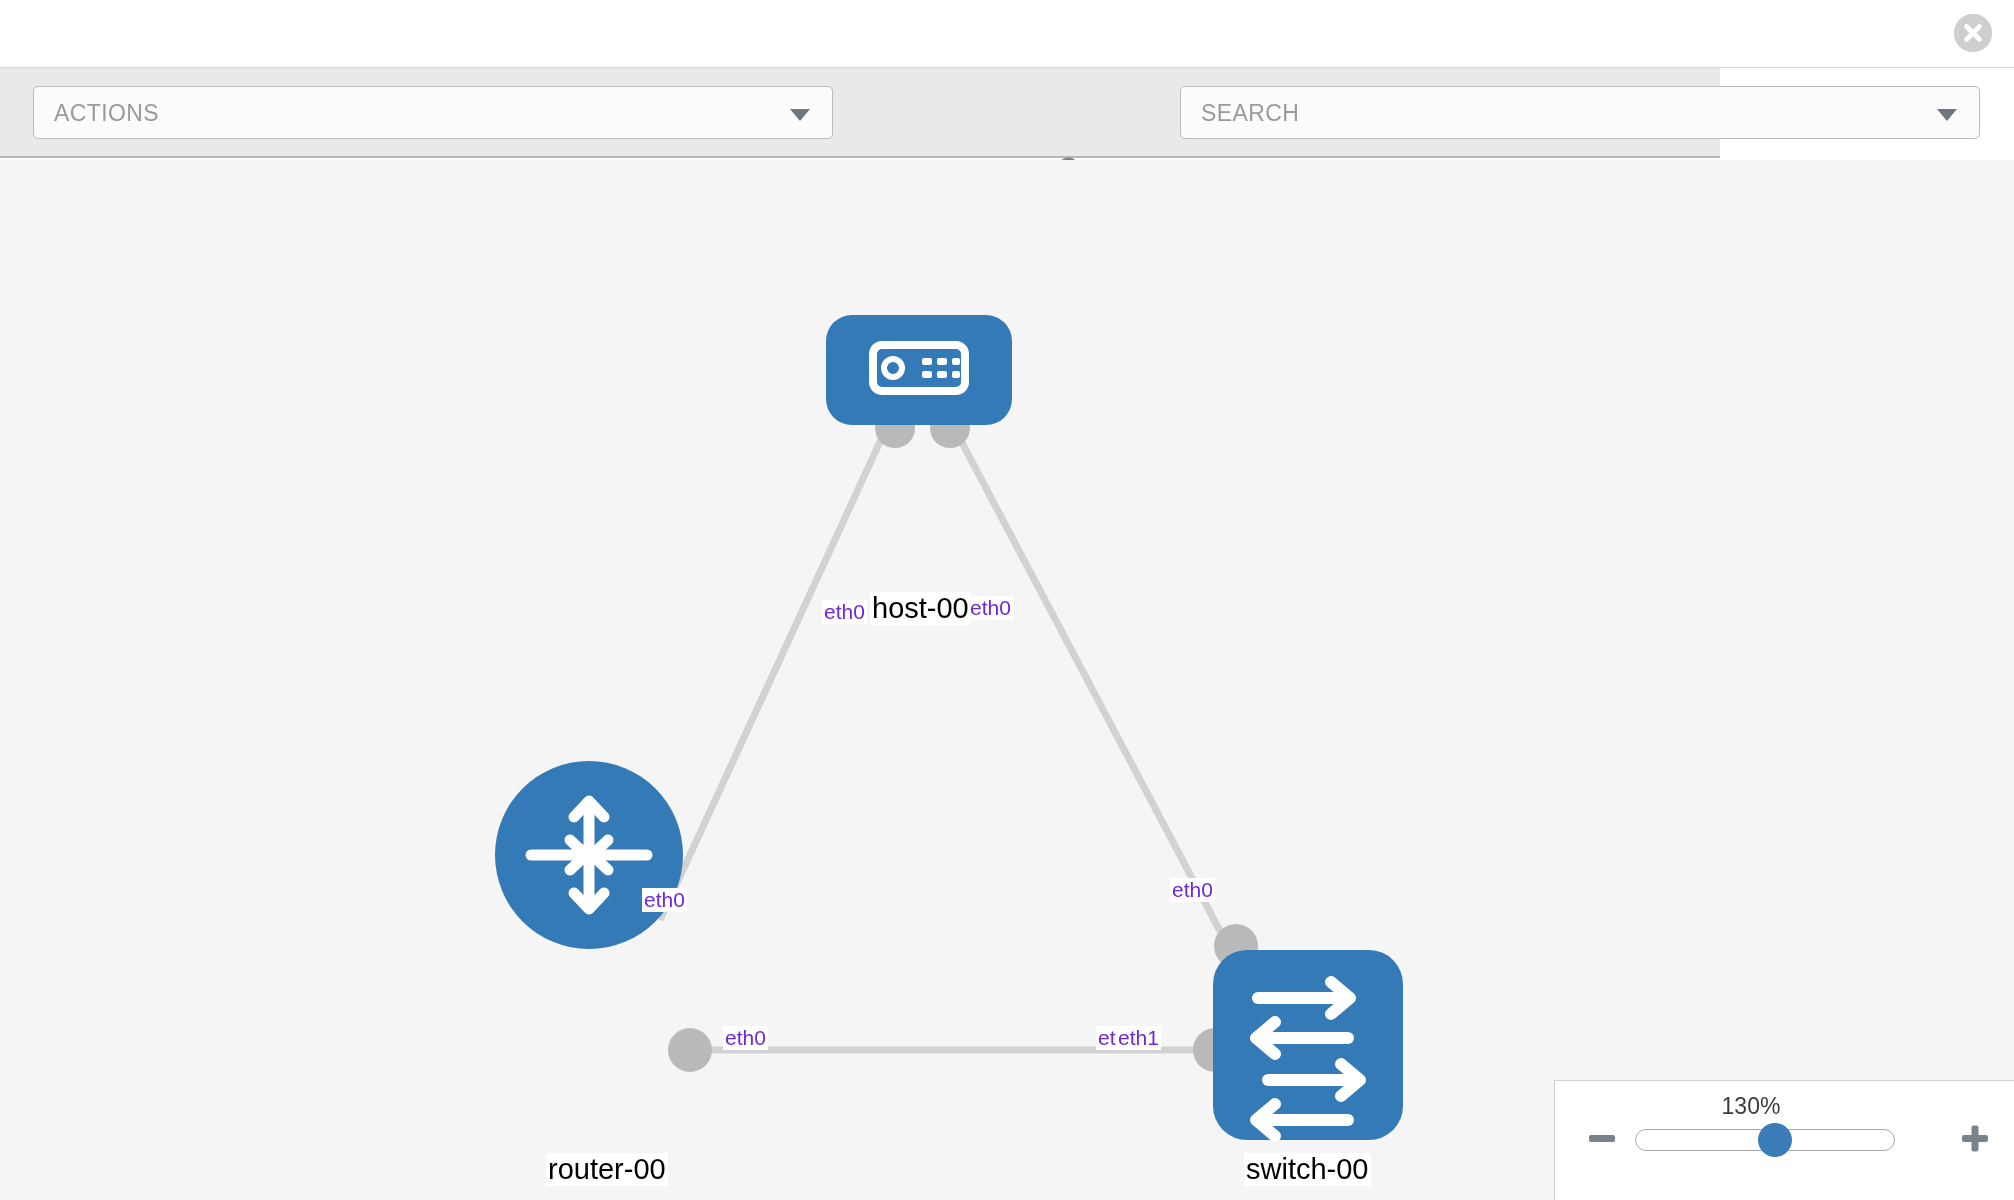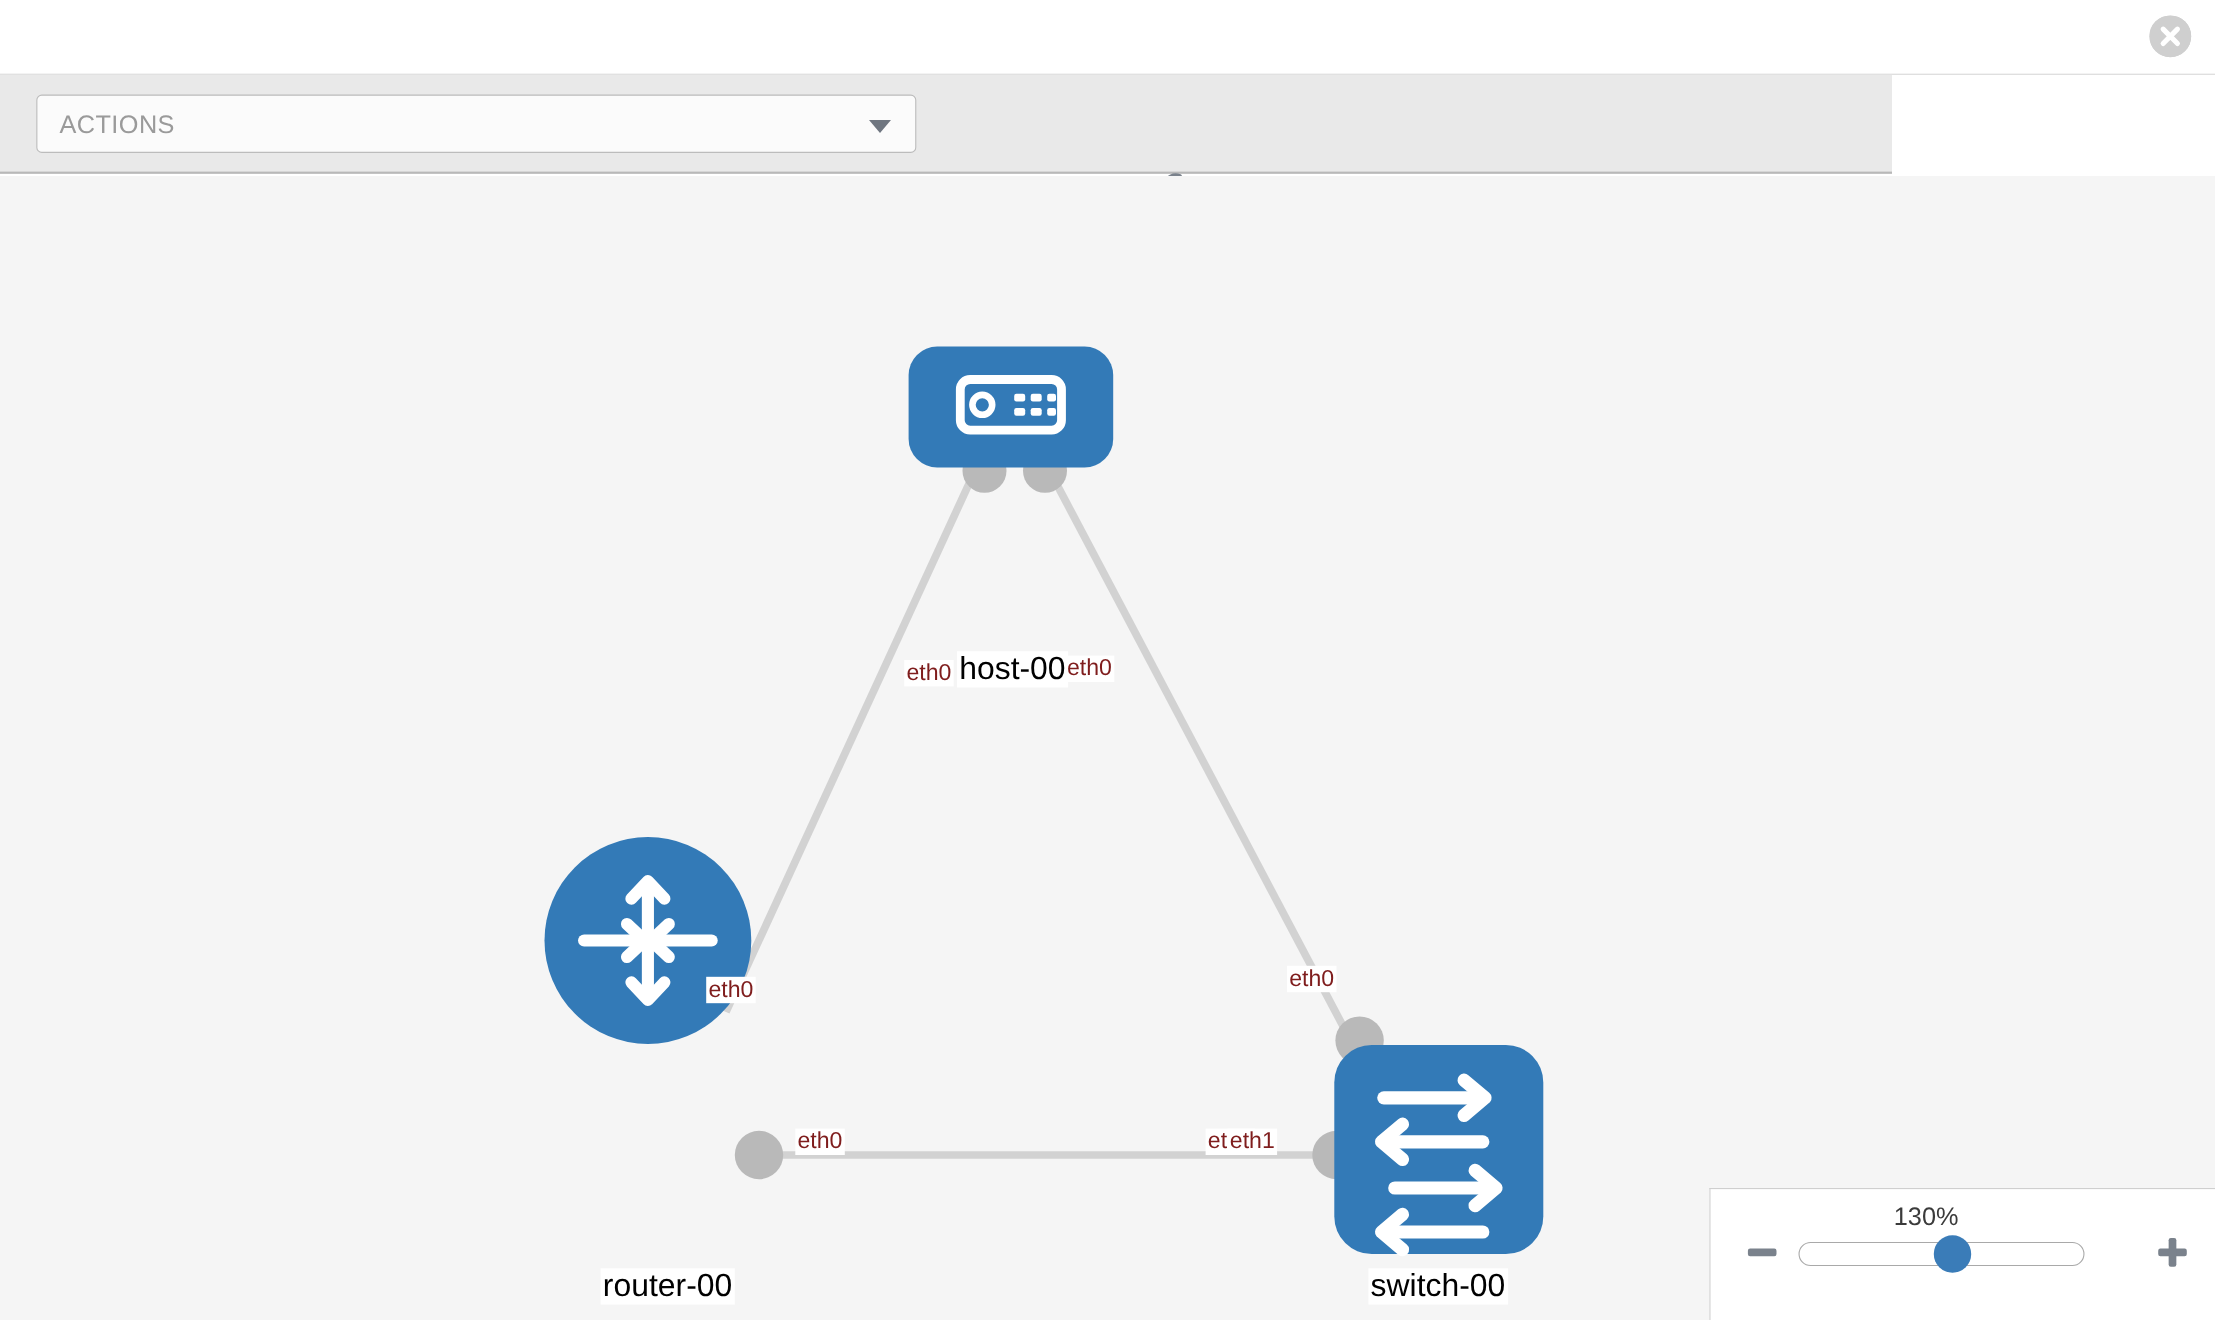--- a/index.html
+++ b/index.html
@@ -86,21 +86,21 @@
     position: absolute; left: 0; top: 160px;
     width: 2014px; height: 1040px;
     background: #f5f5f5;
     overflow: hidden;
   }
   .topology-svg { position: absolute; left: 0; top: 0; }
 
   .edge-label {
     position: absolute;
     background: #ffffff;
-    color: #7f1d1d;
+    color: #6d28d9;
     font-size: 21px;
     padding: 0 2px;
     white-space: nowrap;
     line-height: 1.15;
   }
   .node-label {
     position: absolute;
     background: #ffffff;
     color: #000000;
     font-size: 29px;
@@ -174,20 +174,24 @@
 
   <div class="tool-icon key" style="top:85px;">
     <svg width="46" height="46" viewBox="0 0 46 46">
       <circle cx="16" cy="19" r="8.4" fill="none" stroke="#7a828c" stroke-width="4.4"></circle>
       <path d="M22 24 L37 35" stroke="#7a828c" stroke-width="4.4" stroke-linecap="round"></path>
       <path d="M31 31 L27.5 36" stroke="#7a828c" stroke-width="4" stroke-linecap="round"></path>
       <path d="M36.5 34.8 L33.5 39.5" stroke="#7a828c" stroke-width="4" stroke-linecap="round"></path>
     </svg>
   </div>
 
+  <div class="search-select">
+    <span class="sel-label">SEARCH</span>
+    <span class="caret"></span>
+  </div>
 </div>
 
 <div class="canvas">
 
   <svg class="topology-svg" width="2014" height="1040">
 
     <g>
       <line x1="890" y1="260" x2="660" y2="760" stroke="#d2d2d2" stroke-width="7"></line>
     </g>
     <g>

